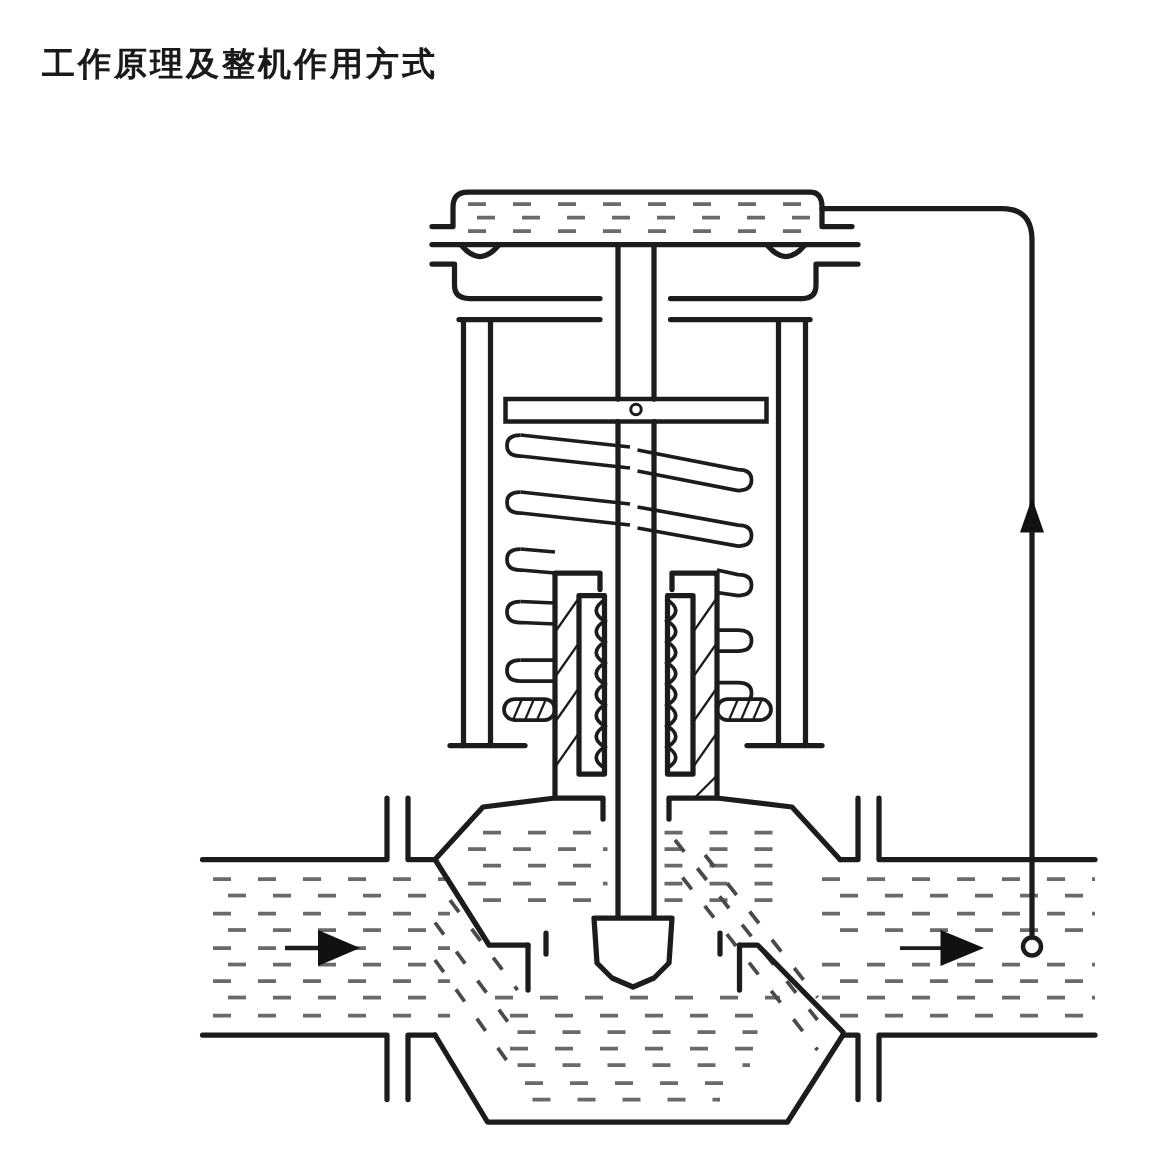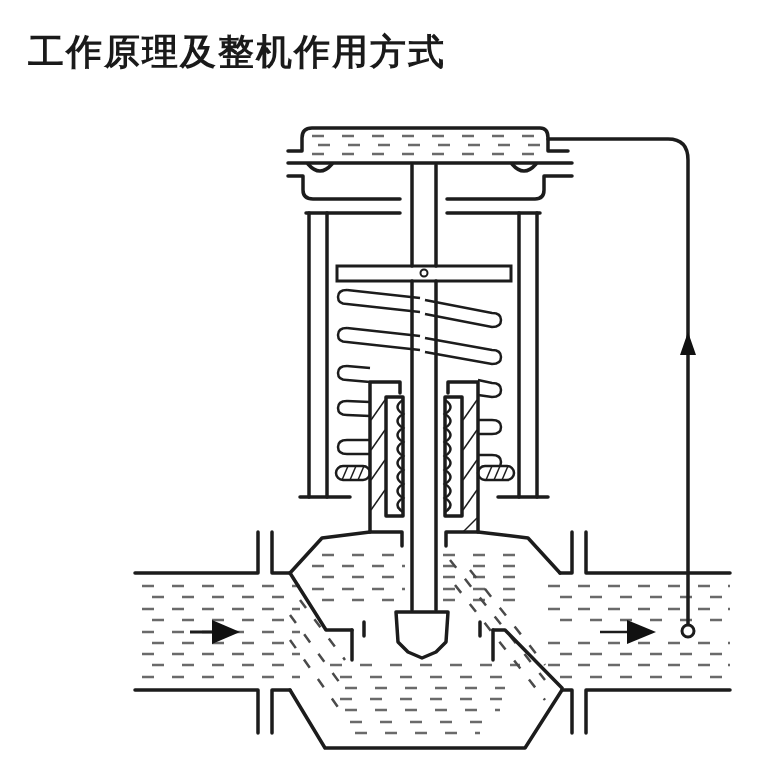--- a/index.html
+++ b/index.html
@@ -1,19 +1,19 @@
 <!DOCTYPE html>
 <html><head>
 <meta charset="utf-8">
 <style>
   html, body { margin: 0; padding: 0; background: #ffffff; }
   body { width: 784px; height: 784px; position: relative; overflow: hidden; font-family: "DejaVu Sans", sans-serif; }
   .title {
     position: absolute; left: 28px; top: 28px;
-    font-size: 36px; font-weight: bold; color: #1a1a1a; letter-spacing: 2px;
+    font-size: 22px; font-weight: bold; color: #1a1a1a; letter-spacing: 2px;
     font-family: "DejaVu Sans", sans-serif;
   }
   svg.diagram { position: absolute; left: 0; top: 0; }
   .ln { stroke: #1c1c1c; stroke-width: 3.5; fill: none; stroke-linecap: round; stroke-linejoin: round; }
   .thin { stroke: #1c1c1c; stroke-width: 2.5; fill: none; }
   .dash { stroke: #6a6a6a; stroke-width: 2.5; stroke-dasharray: 12 18; fill: none; }
   .dashd { stroke: #4a4a4a; stroke-width: 2.5; stroke-dasharray: 10 14; fill: none; }
   .hatch { stroke: #1c1c1c; stroke-width: 1.5; }
 </style>
 </head>

